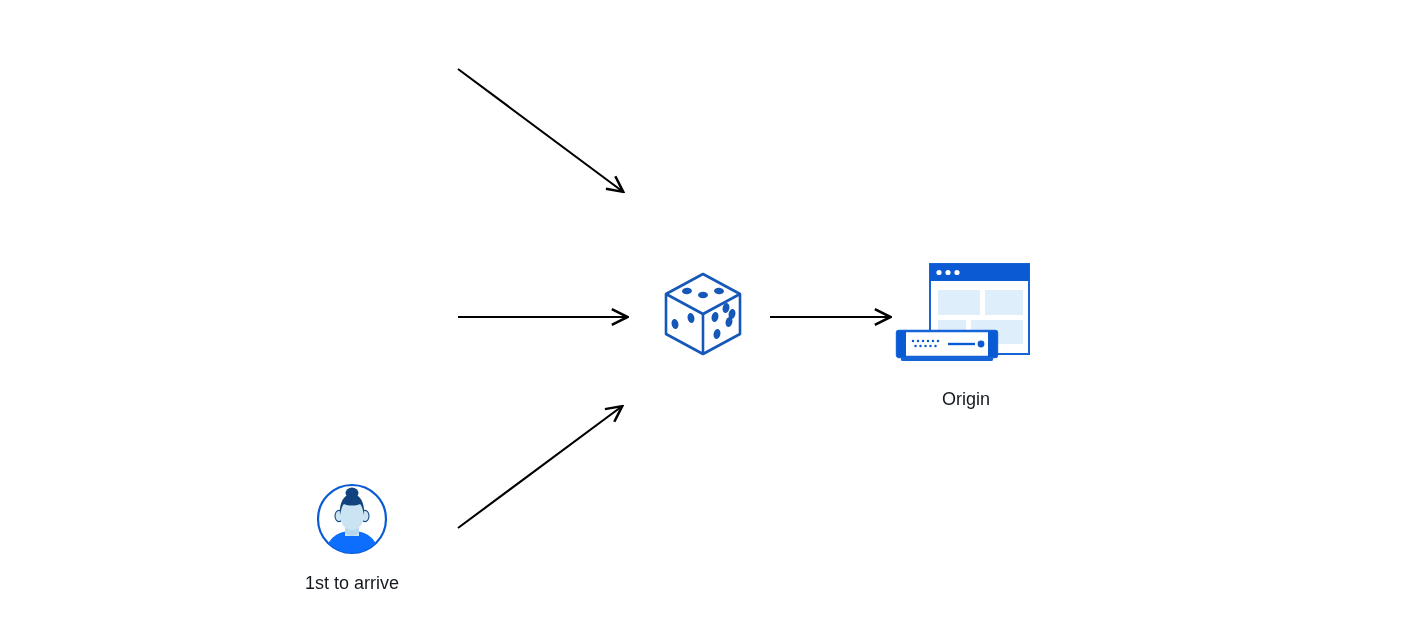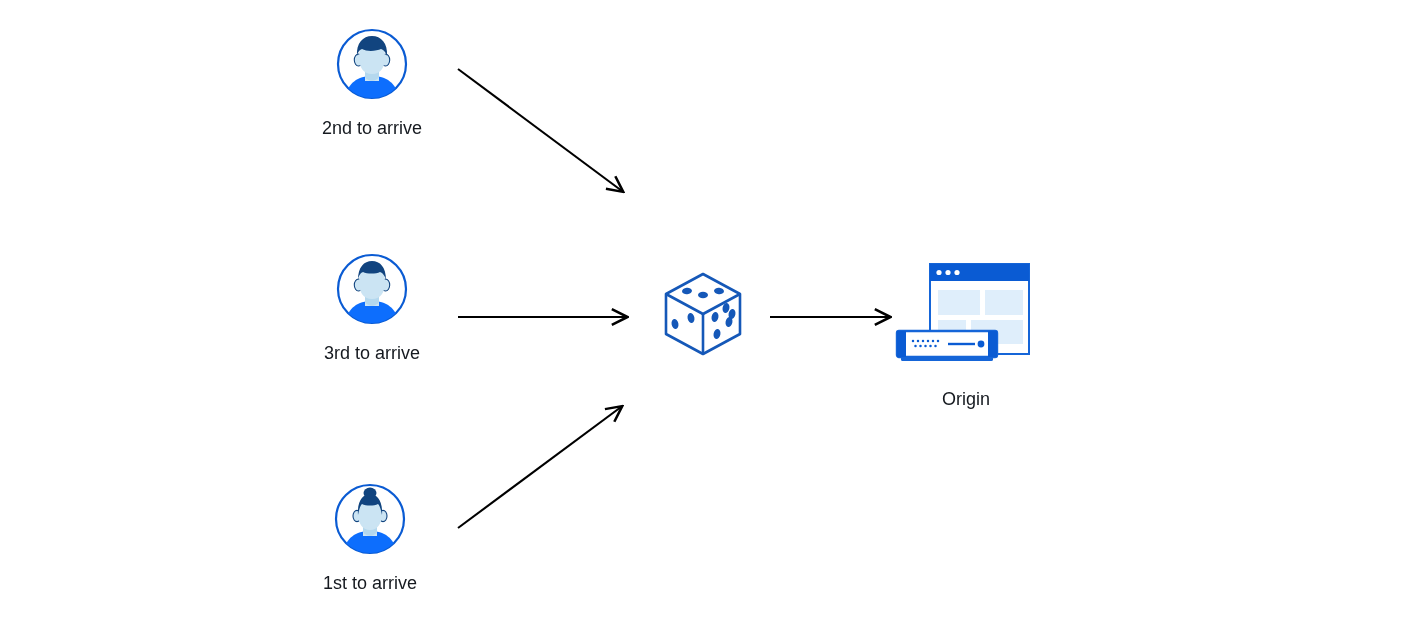--- a/index.html
+++ b/index.html
@@ -81,65 +81,23 @@
 
     <line x1="458" y1="69" x2="622" y2="191" stroke="#000000" stroke-width="2.1" marker-end="url(#ah)"></line>
 
     <line x1="458" y1="317" x2="626" y2="317" stroke="#000000" stroke-width="2.1" marker-end="url(#ah)"></line>
 
     <line x1="458" y1="528" x2="621" y2="407" stroke="#000000" stroke-width="2.1" marker-end="url(#ah)"></line>
 
     <line x1="770" y1="317" x2="889" y2="317" stroke="#000000" stroke-width="2.1" marker-end="url(#ah)"></line>
   </svg>
 
-  <div class="node avatar-node" style="left:312px; top:27px;">
-    <svg class="avatar-icon" viewBox="0 0 74 74" xmlns="http://www.w3.org/2000/svg">
-      <defs>
-        <clipPath id="clipA">
-            <circle cx="37" cy="37" r="34"></circle>
-          </clipPath>
-      </defs>
-      <circle cx="37" cy="37" r="34" fill="#ffffff" stroke="#0a5bd3" stroke-width="2.2"></circle>
-      <g clip-path="url(#clipA)">
-        <path d="M 10 74 C 11 57 22 49 37 49 C 52 49 63 57 64 74 Z" fill="#0d6efd"></path>
-        <path d="M 30 42 L 44 42 L 44 54 L 30 54 Z" fill="#cbe4f3"></path>
-        <path d="M 30 50 C 33 55 41 55 44 50 L 44 44 L 30 44 Z" fill="#b4d8ee"></path>
-        <ellipse cx="23.5" cy="33" rx="4.2" ry="6" fill="#cbe4f3" stroke="#11447f" stroke-width="1.1"></ellipse>
-        <ellipse cx="50.5" cy="33" rx="4.2" ry="6" fill="#cbe4f3" stroke="#11447f" stroke-width="1.1"></ellipse>
-        <path d="M 24 30 C 24 17 31 11 37 11 C 43 11 50 17 50 30 C 50 40 46 47 37 47 C 28 47 24 40 24 30 Z" fill="#cbe4f3"></path>
-        <path d="M 22 29 C 21 16 28 9 37 9 C 46 9 53 16 52 29 C 51 26 49 23 46 22
-                 C 42 24 32 25 27 22 C 24 23 22.6 26 22 29 Z" fill="#11447f"></path>
-      </g>
-    </svg>
-    <div class="node-label avatar-label">2nd to arrive</div>
-  </div>
 
-  <div class="node avatar-node" style="left:312px; top:252px;">
-    <svg class="avatar-icon" viewBox="0 0 74 74" xmlns="http://www.w3.org/2000/svg">
-      <defs>
-        <clipPath id="clipB">
-            <circle cx="37" cy="37" r="34"></circle>
-          </clipPath>
-      </defs>
-      <circle cx="37" cy="37" r="34" fill="#ffffff" stroke="#0a5bd3" stroke-width="2.2"></circle>
-      <g clip-path="url(#clipB)">
-        <path d="M 10 74 C 11 57 22 49 37 49 C 52 49 63 57 64 74 Z" fill="#0d6efd"></path>
-        <path d="M 30 42 L 44 42 L 44 54 L 30 54 Z" fill="#cbe4f3"></path>
-        <path d="M 30 50 C 33 55 41 55 44 50 L 44 44 L 30 44 Z" fill="#b4d8ee"></path>
-        <ellipse cx="23.5" cy="33" rx="4.2" ry="6" fill="#cbe4f3" stroke="#11447f" stroke-width="1.1"></ellipse>
-        <ellipse cx="50.5" cy="33" rx="4.2" ry="6" fill="#cbe4f3" stroke="#11447f" stroke-width="1.1"></ellipse>
-        <path d="M 24 30 C 24 17 31 11 37 11 C 43 11 50 17 50 30 C 50 40 46 47 37 47 C 28 47 24 40 24 30 Z" fill="#cbe4f3"></path>
-        <path d="M 23 28 C 23 15 29 9 37 9 C 45 9 51 15 51 28 C 50 24 48 21 45 20
-                 C 41 22 32 22 28 20 C 25 21 23.6 24 23 28 Z" fill="#11447f"></path>
-      </g>
-    </svg>
-    <div class="node-label avatar-label">3rd to arrive</div>
-  </div>
 
-  <div class="node avatar-node" style="left:310px; top:482px;">
+  <div class="node avatar-node" style="left:292px; top:482px;">
     <svg class="avatar-icon" viewBox="0 0 74 74" xmlns="http://www.w3.org/2000/svg">
       <defs>
         <clipPath id="clipC">
             <circle cx="37" cy="37" r="34"></circle>
           </clipPath>
       </defs>
       <circle cx="37" cy="37" r="34" fill="#ffffff" stroke="#0a5bd3" stroke-width="2.2"></circle>
       <g clip-path="url(#clipC)">
         <path d="M 10 74 C 11 57 22 49 37 49 C 52 49 63 57 64 74 Z" fill="#0d6efd"></path>
         <path d="M 30 42 L 44 42 L 44 54 L 30 54 Z" fill="#cbe4f3"></path>

